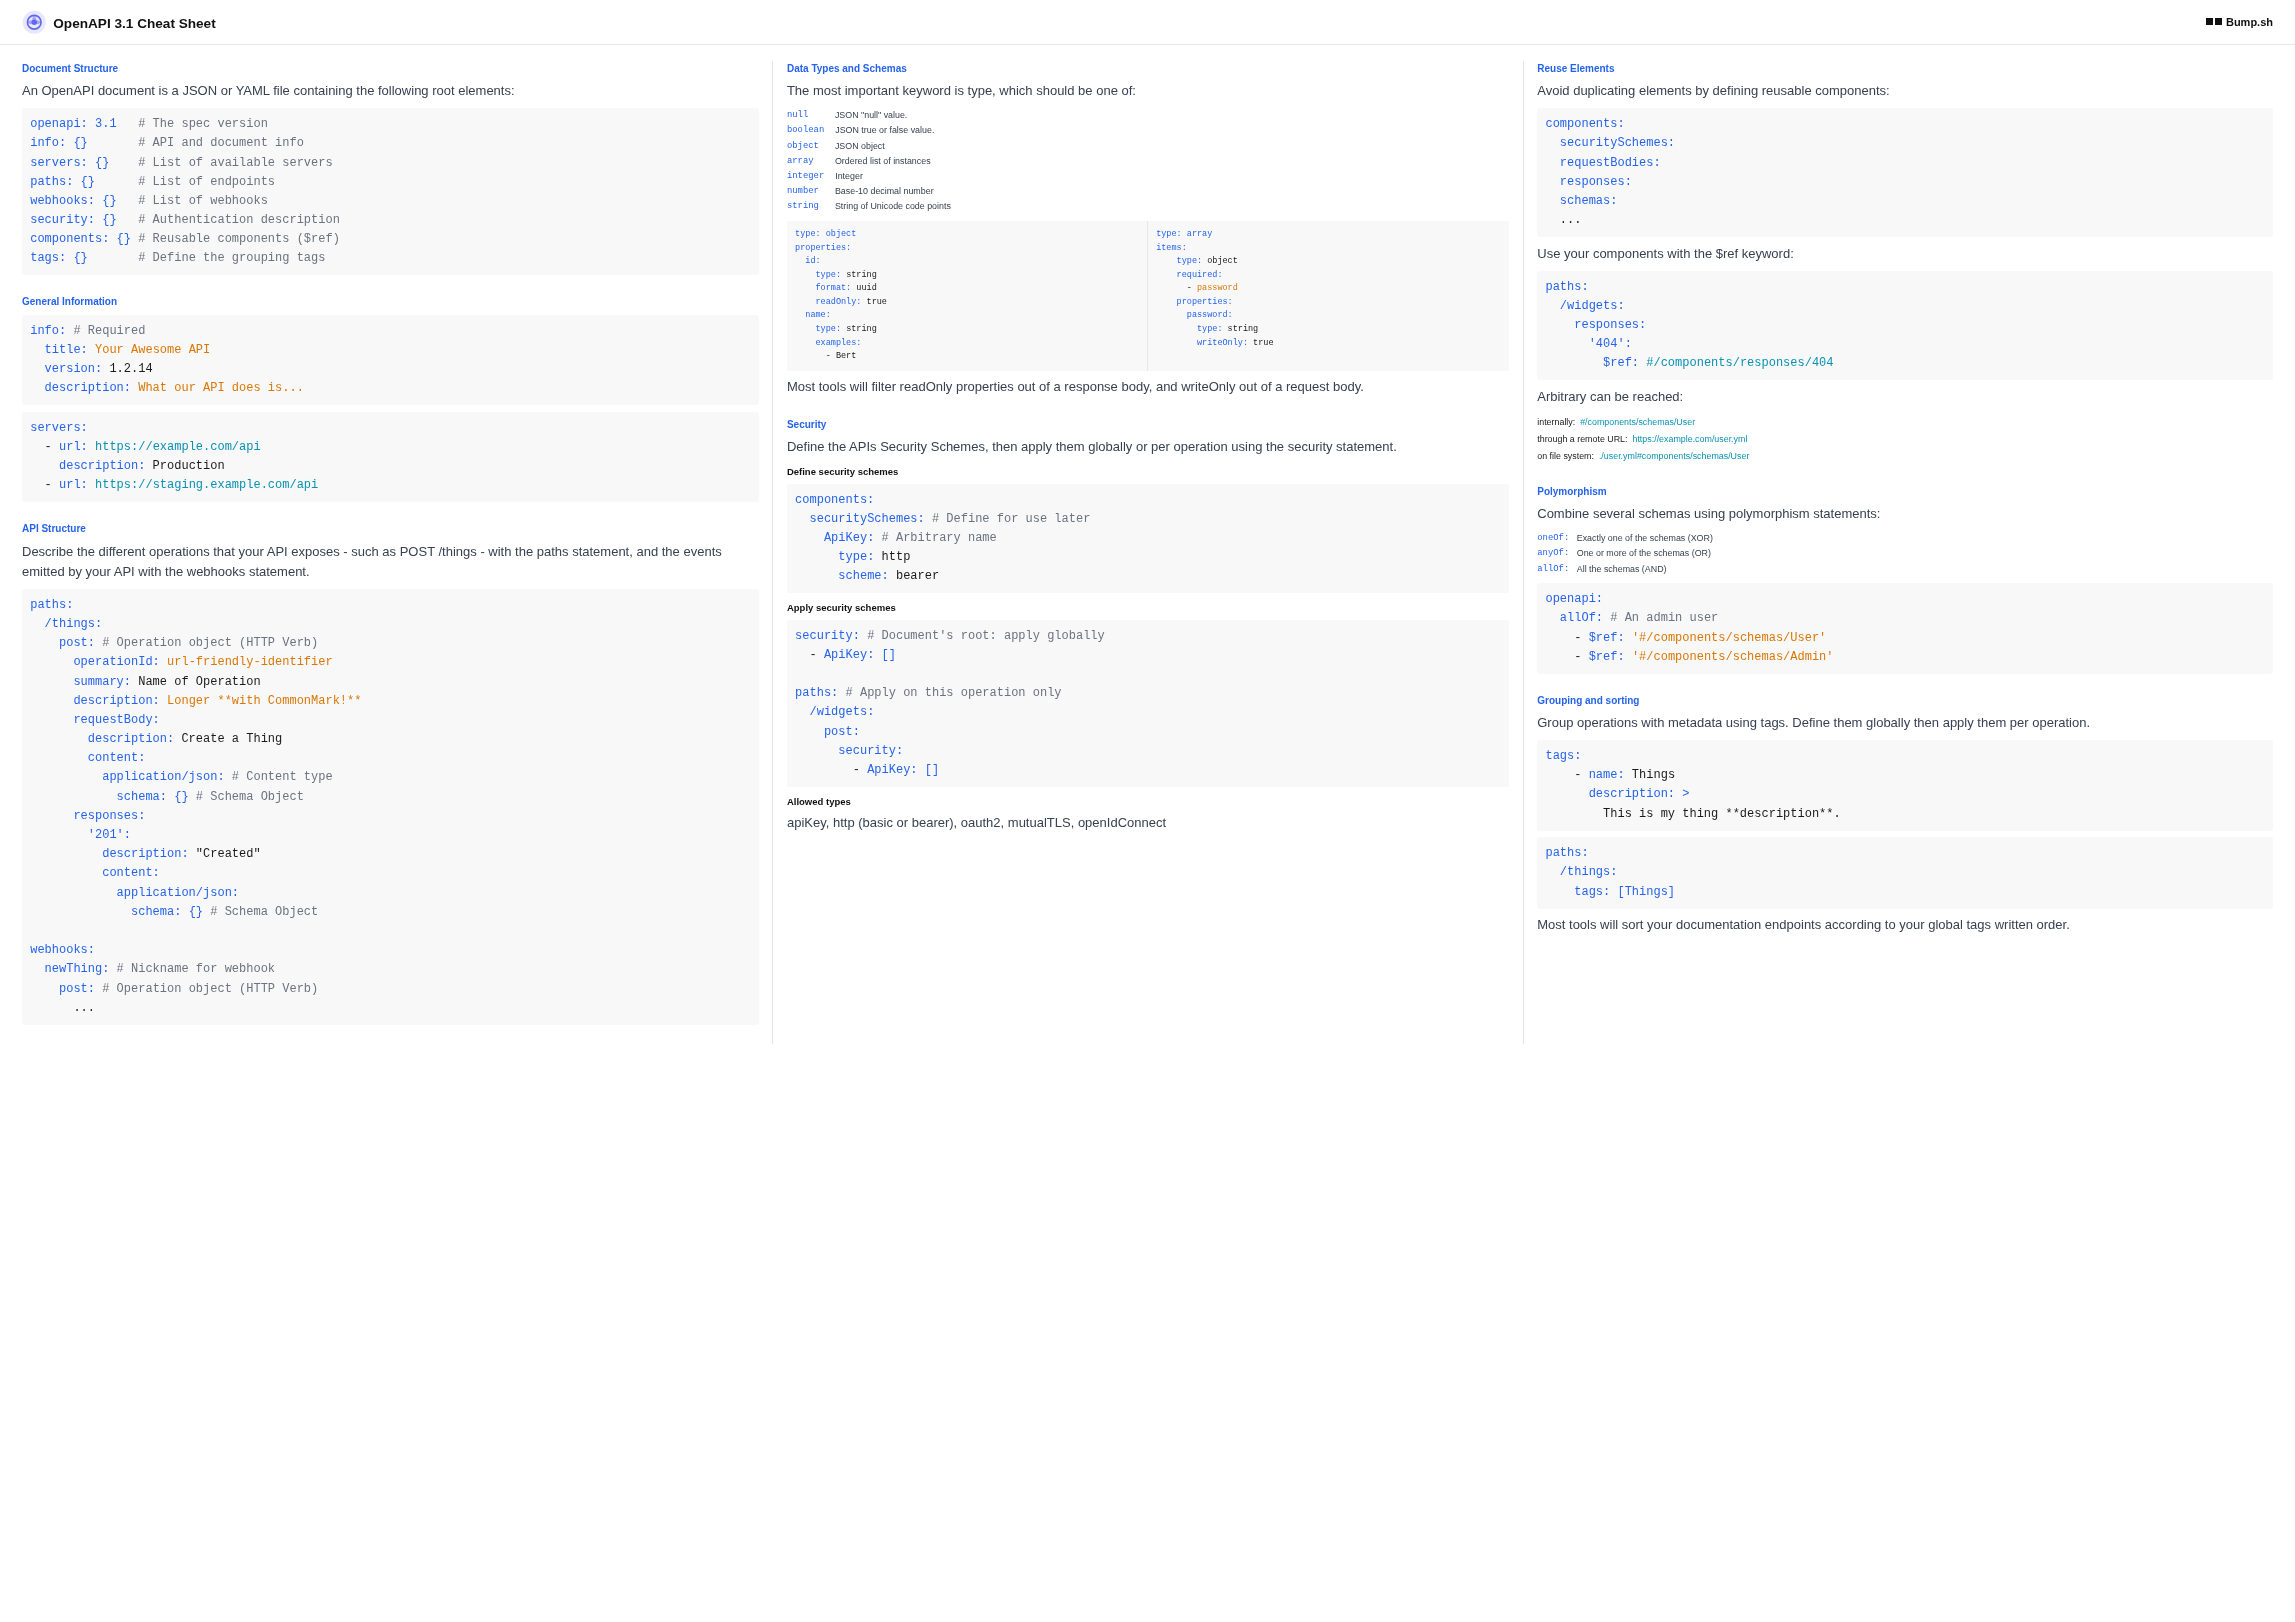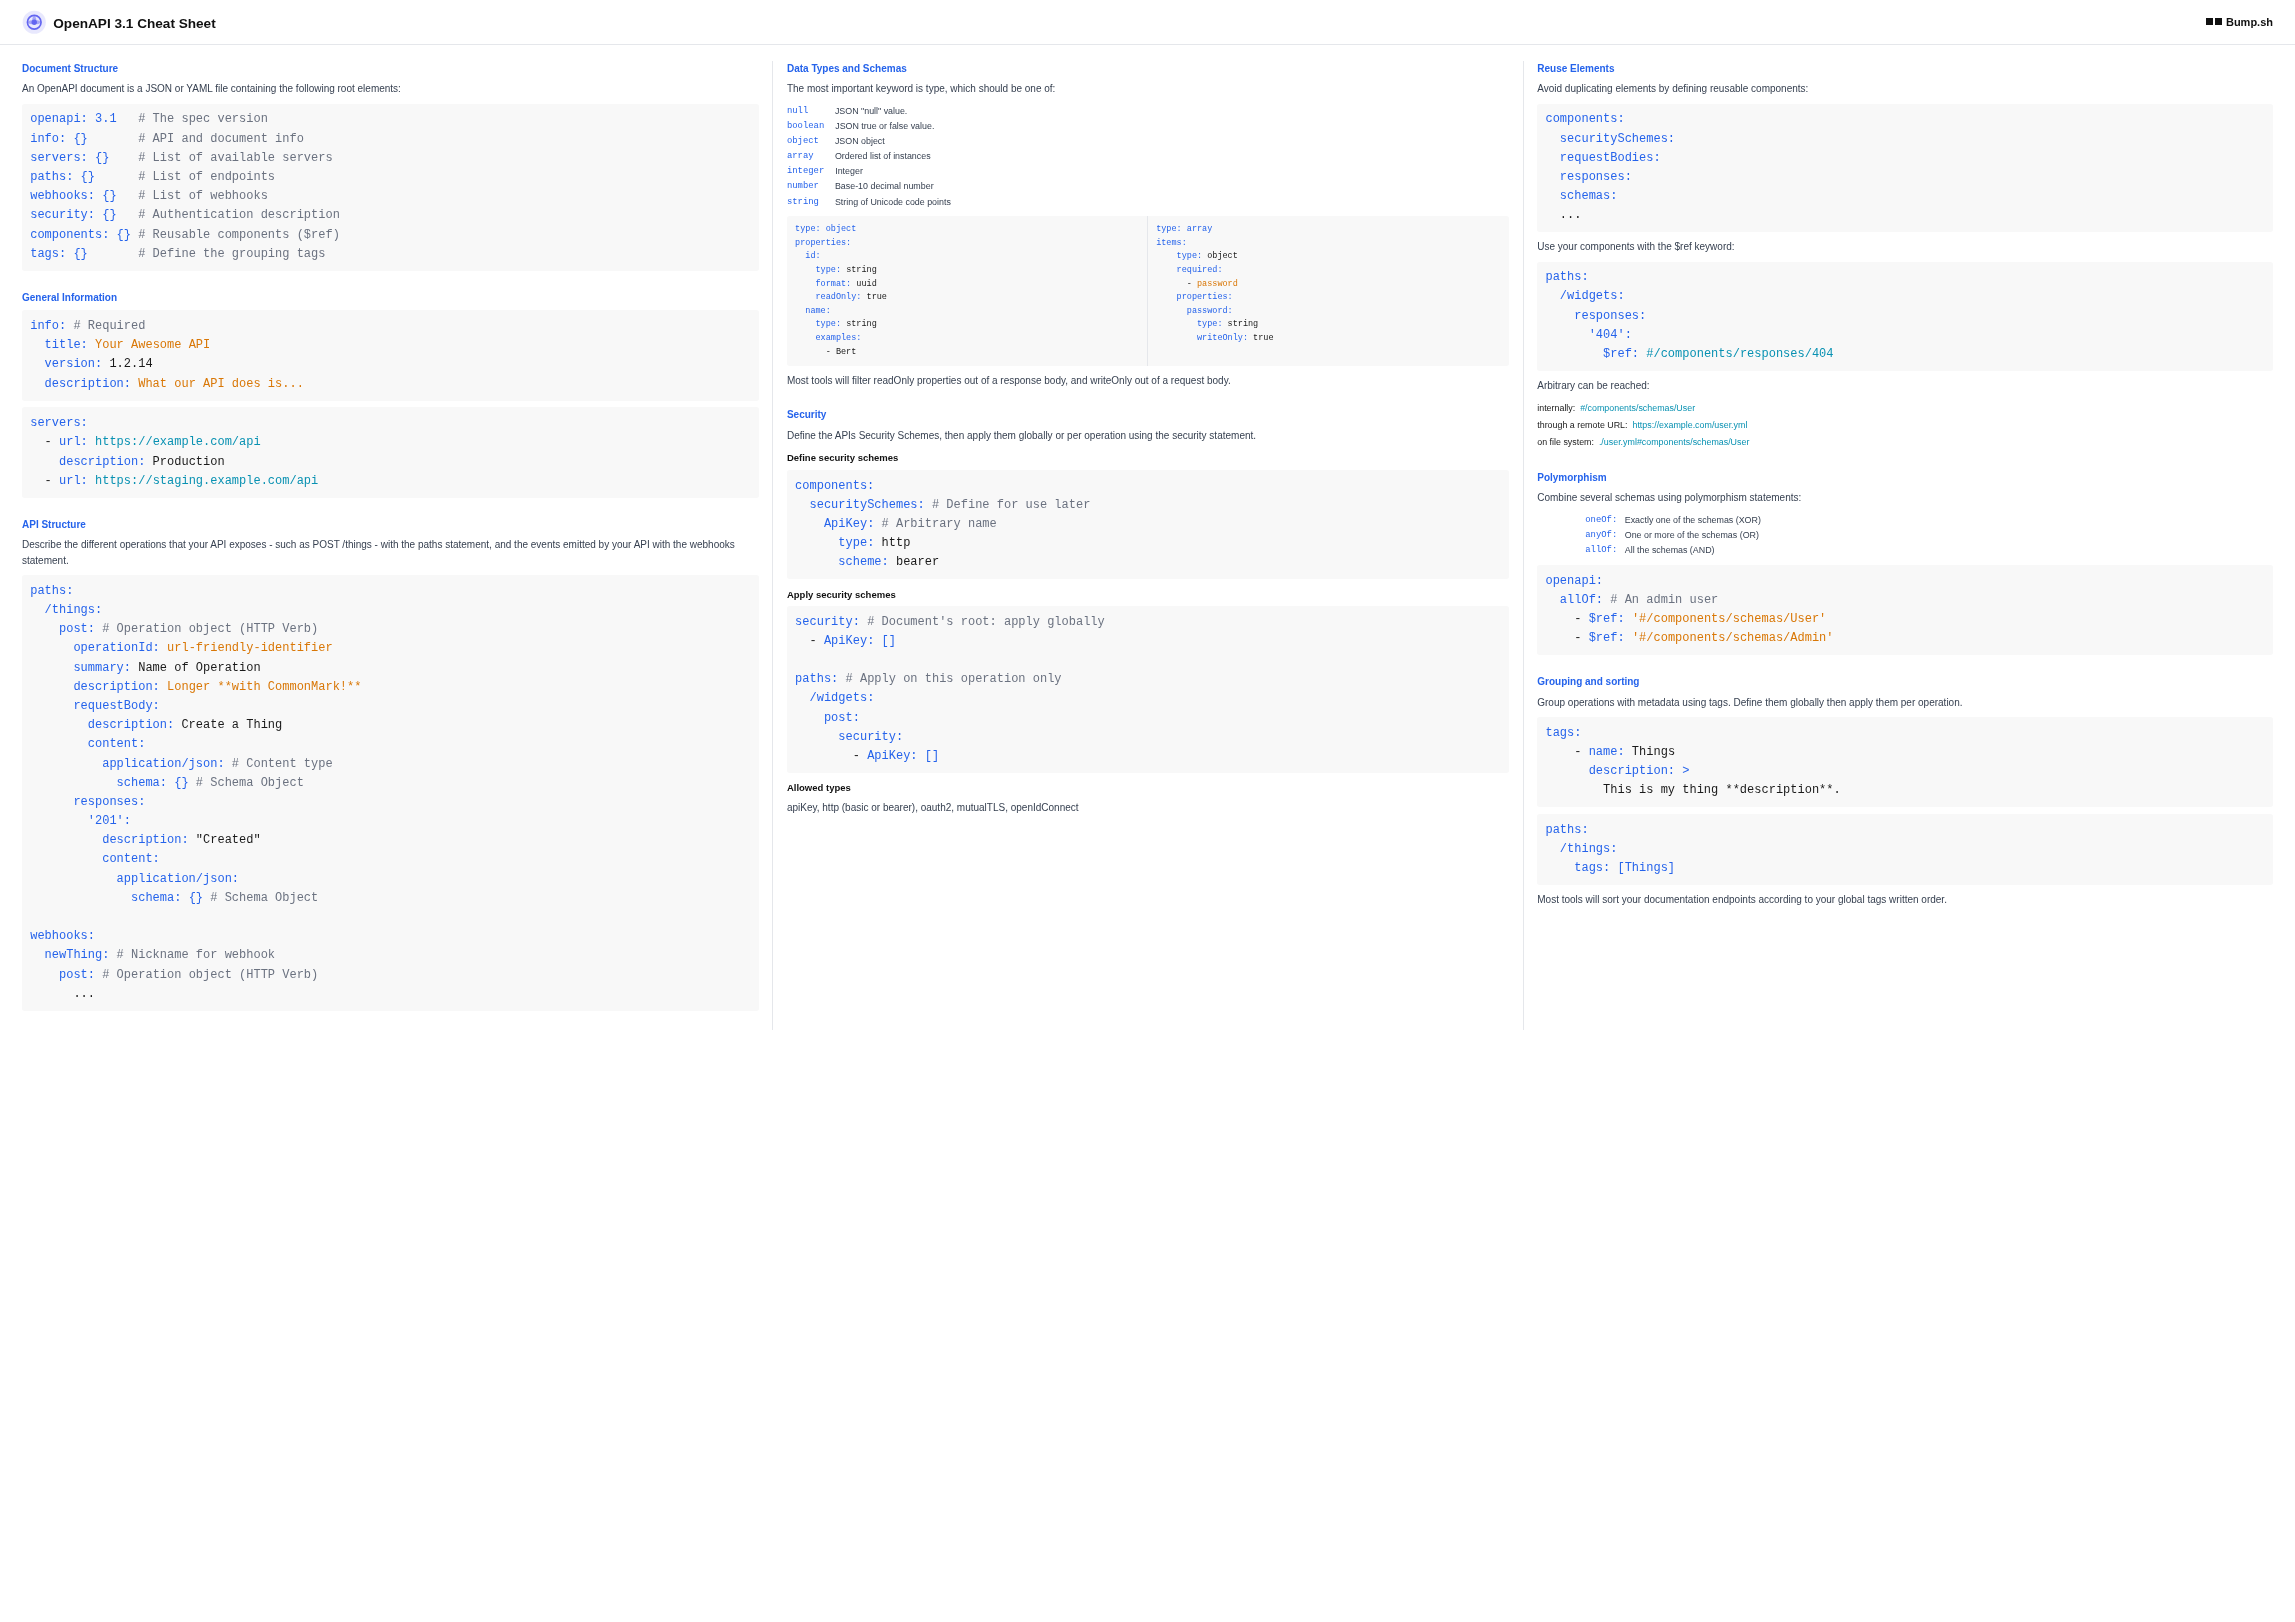--- a/index.html
+++ b/index.html
@@ -71,21 +71,21 @@
       margin-bottom: 19px;
     }
     .section-title {
       font-size: 10px;
       font-weight: 700;
       color: #2563eb;
       margin-bottom: 5.5px;
     }
     .section-desc {
       color: #374151;
-      font-size: 10px;
+      font-size: 13px;
       margin-bottom: 6.8px;
       line-height: 1.55;
     }
     .code-block {
       background: #f8f8f8;
       border-radius: 2.7px;
       padding: 6.8px 8.2px;
       font-family: 'Courier New', Courier, monospace;
       font-size: 12px;
       line-height: 1.6;
@@ -138,21 +138,20 @@
     }
     .subsection-title {
       font-weight: 700;
       font-size: 9.5px;
       color: #111;
       margin-top: 8.2px;
       margin-bottom: 4.1px;
     }
     .polymorphism-table {
       margin-bottom: 6.8px;
-      margin-left: 48px;
     }
     .poly-row {
       display: flex;
       gap: 5.5px;
       font-size: 8.9px;
       line-height: 1.7;
     }
     .poly-key {
       font-family: 'Courier New', Courier, monospace;
       color: #2563eb;

